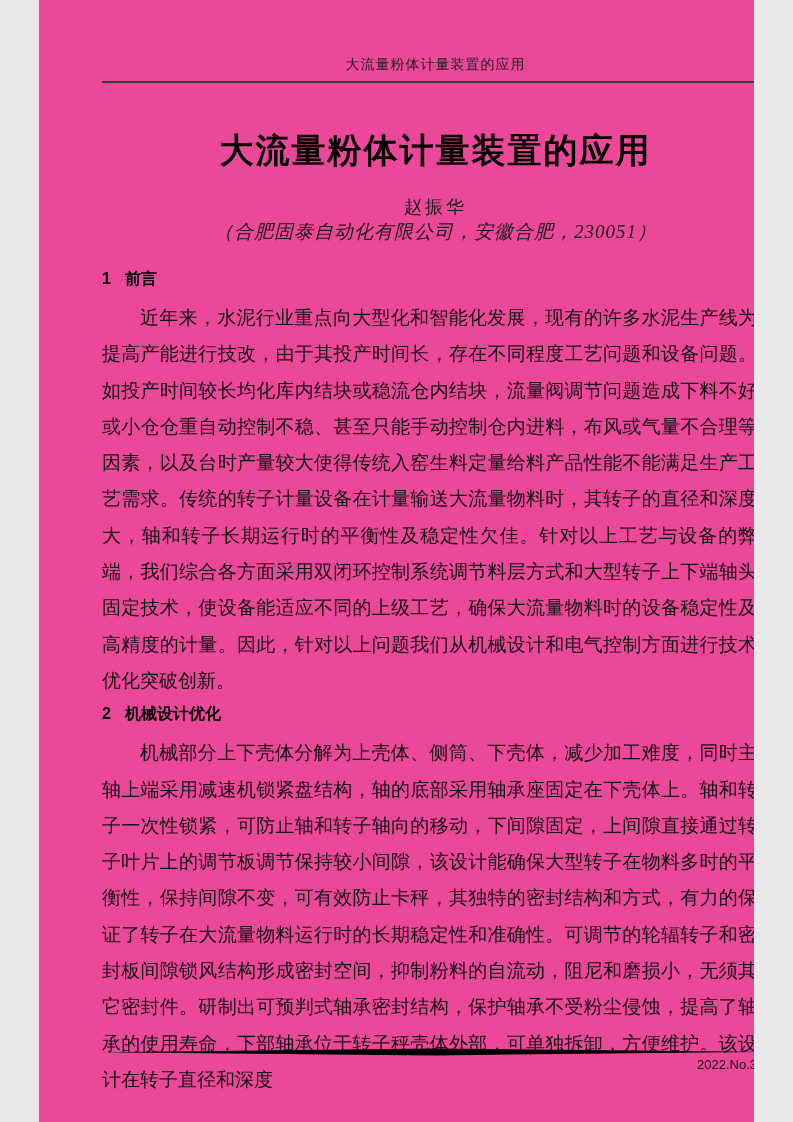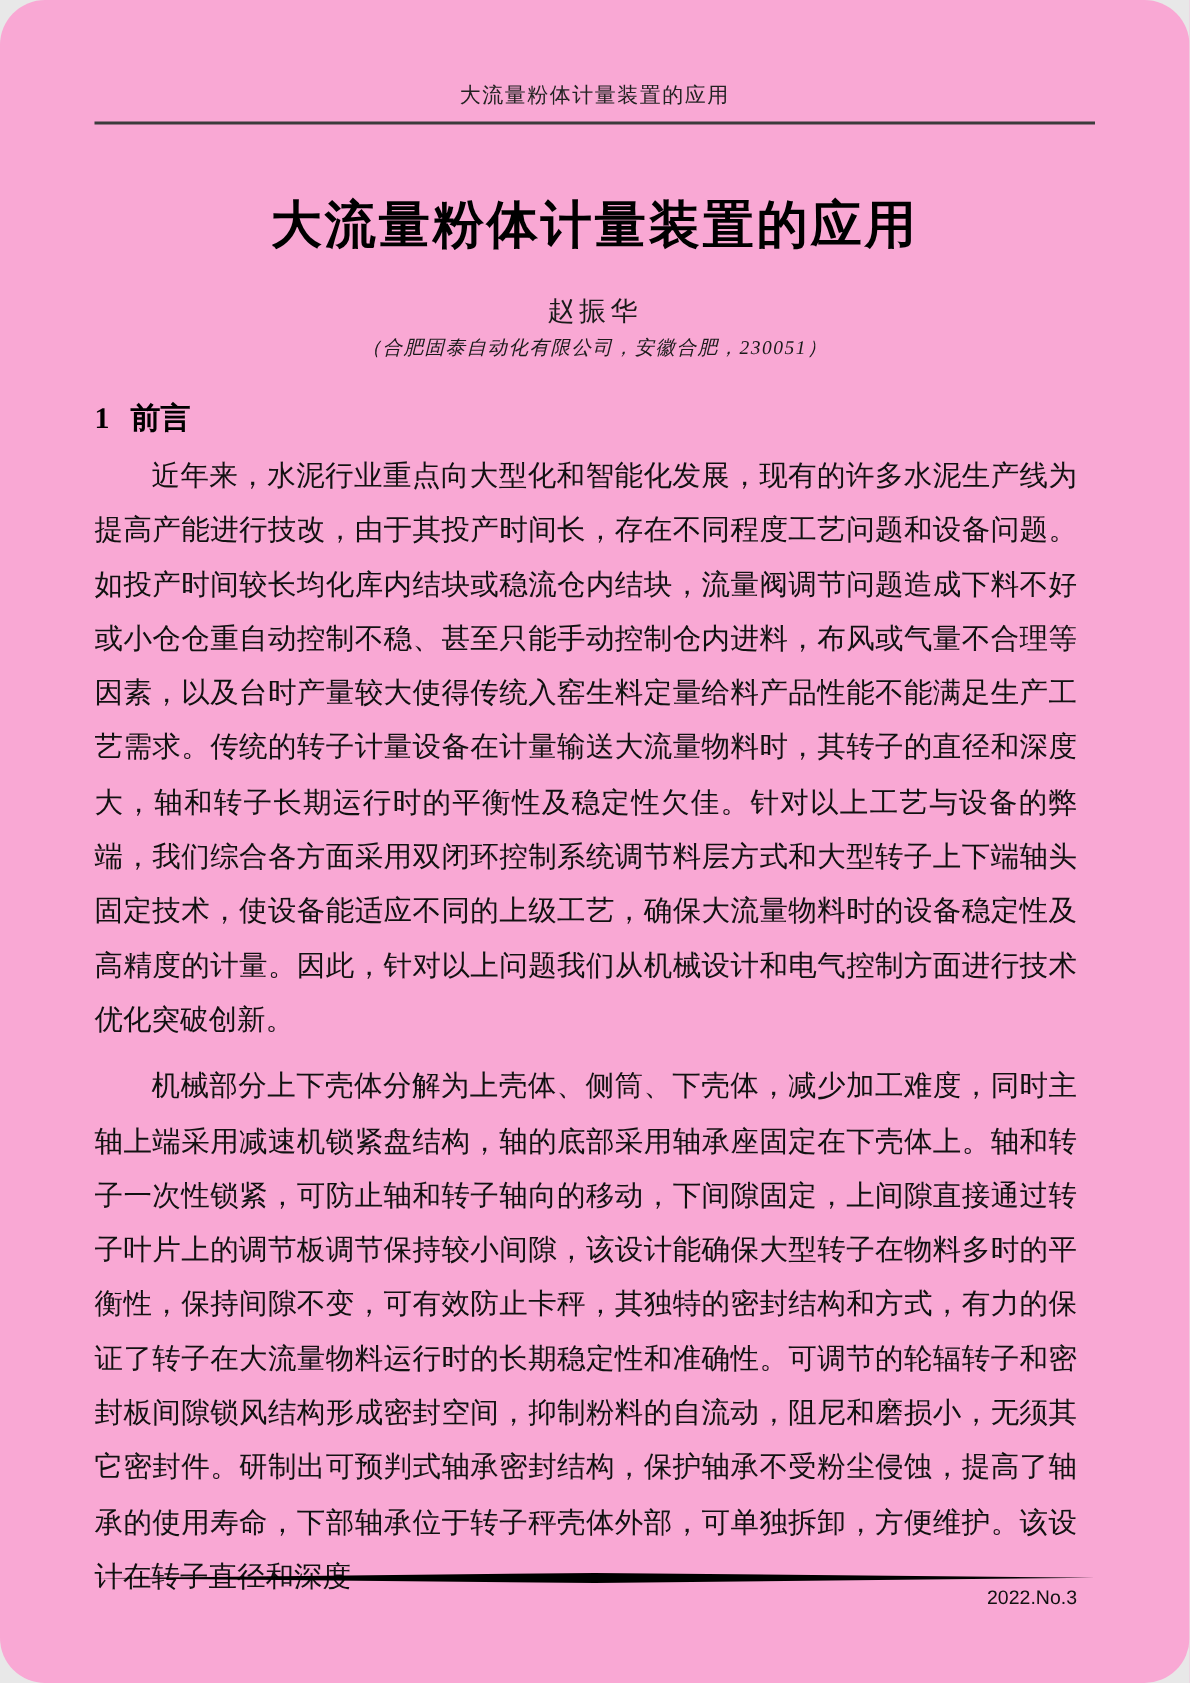--- a/index.html
+++ b/index.html
@@ -1,25 +1,24 @@
 <!DOCTYPE html>
 <html lang="zh"><head>
 <meta charset="utf-8">
 <style>
   html, body { margin: 0; padding: 0; background: #e8e8e8; }
   .page {
     position: relative;
-    width: 793px;
+    width: 715px;
     height: 1122px;
     margin: 0 auto;
-    background: #f9a8d4;
+    background: #ec4899;
     overflow: hidden;
     color: #1a1a1a;
     font-family: "Liberation Serif", "DejaVu Serif", serif;
-    border-radius: 30px;
   }
   .content { margin: 0 63px; width: 667px; }
 
   
   .pg-header { padding-top: 55px; border-bottom: 2px solid #3c3c3c; padding-bottom: 6px; }
   .running-title {
     text-align: center;
     font-size: 14px;
     line-height: 20px;
     color: #222;
@@ -42,35 +41,35 @@
     margin-top: 26px;
     text-align: center;
     font-size: 18px;
     line-height: 22px;
     letter-spacing: 3px;
     font-family: "Liberation Serif", "DejaVu Serif", serif;
   }
   .affiliation {
     margin-top: 2px;
     text-align: center;
-    font-size: 13px;
+    font-size: 19px;
     line-height: 24px;
     font-style: italic;
     letter-spacing: 1px;
     font-family: "Liberation Serif", "DejaVu Serif", serif;
   }
 
   
   .sec-heading {
     margin: 22px 0 0 0;
-    font-size: 20px;
+    font-size: 16px;
     line-height: 26px;
     font-weight: bold;
     color: #000;
-    font-family: Liberation Serif, serif;
+    font-family: Liberation Sans, sans-serif;
   }
   .sec-heading .num { display: inline-block; }
   .sec-heading .hgap { display: inline-block; width: 14px; }
   .sec-heading.second { margin-top: 2px; }
 
   .body-para {
     margin: 8px 12px 0 0;
     font-size: 19px;
     line-height: 36.3px;
     text-align: justify;
@@ -109,20 +108,23 @@
 
     <div class="author">赵振华</div>
 
     <div class="affiliation">（合肥固泰自动化有限公司，安徽合肥，230051）</div>
 
     <h2 class="sec-heading">
       <span class="num">1</span><span class="hgap"></span><span>前言</span>
     </h2>
     <p class="body-para">近年来，水泥行业重点向大型化和智能化发展，现有的许多水泥生产线为提高产能进行技改，由于其投产时间长，存在不同程度工艺问题和设备问题。如投产时间较长均化库内结块或稳流仓内结块，流量阀调节问题造成下料不好或小仓仓重自动控制不稳、甚至只能手动控制仓内进料，布风或气量不合理等因素，以及台时产量较大使得传统入窑生料定量给料产品性能不能满足生产工艺需求。传统的转子计量设备在计量输送大流量物料时，其转子的直径和深度大，轴和转子长期运行时的平衡性及稳定性欠佳。针对以上工艺与设备的弊端，我们综合各方面采用双闭环控制系统调节料层方式和大型转子上下端轴头固定技术，使设备能适应不同的上级工艺，确保大流量物料时的设备稳定性及高精度的计量。因此，针对以上问题我们从机械设计和电气控制方面进行技术优化突破创新。</p>
 
+    <h2 class="sec-heading second">
+      <span class="num">2</span><span class="hgap"></span><span>机械设计优化</span>
+    </h2>
     <p class="body-para">机械部分上下壳体分解为上壳体、侧筒、下壳体，减少加工难度，同时主轴上端采用减速机锁紧盘结构，轴的底部采用轴承座固定在下壳体上。轴和转子一次性锁紧，可防止轴和转子轴向的移动，下间隙固定，上间隙直接通过转子叶片上的调节板调节保持较小间隙，该设计能确保大型转子在物料多时的平衡性，保持间隙不变，可有效防止卡秤，其独特的密封结构和方式，有力的保证了转子在大流量物料运行时的长期稳定性和准确性。可调节的轮辐转子和密封板间隙锁风结构形成密封空间，抑制粉料的自流动，阻尼和磨损小，无须其它密封件。研制出可预判式轴承密封结构，保护轴承不受粉尘侵蚀，提高了轴承的使用寿命，下部轴承位于转子秤壳体外部，可单独拆卸，方便维护。该设计在转子直径和深度</p>
 
   </div>
 
   <div class="pg-footer">
     <svg class="footer-rule" viewBox="0 0 667 8" preserveAspectRatio="none" aria-hidden="true">
       <polygon points="0,4.2 333.5,0.6 667,3.8 333.5,7.4" fill="#000000"></polygon>
     </svg>
     <div class="footer-row">
       <span class="issue-label">2022.No.3</span>

